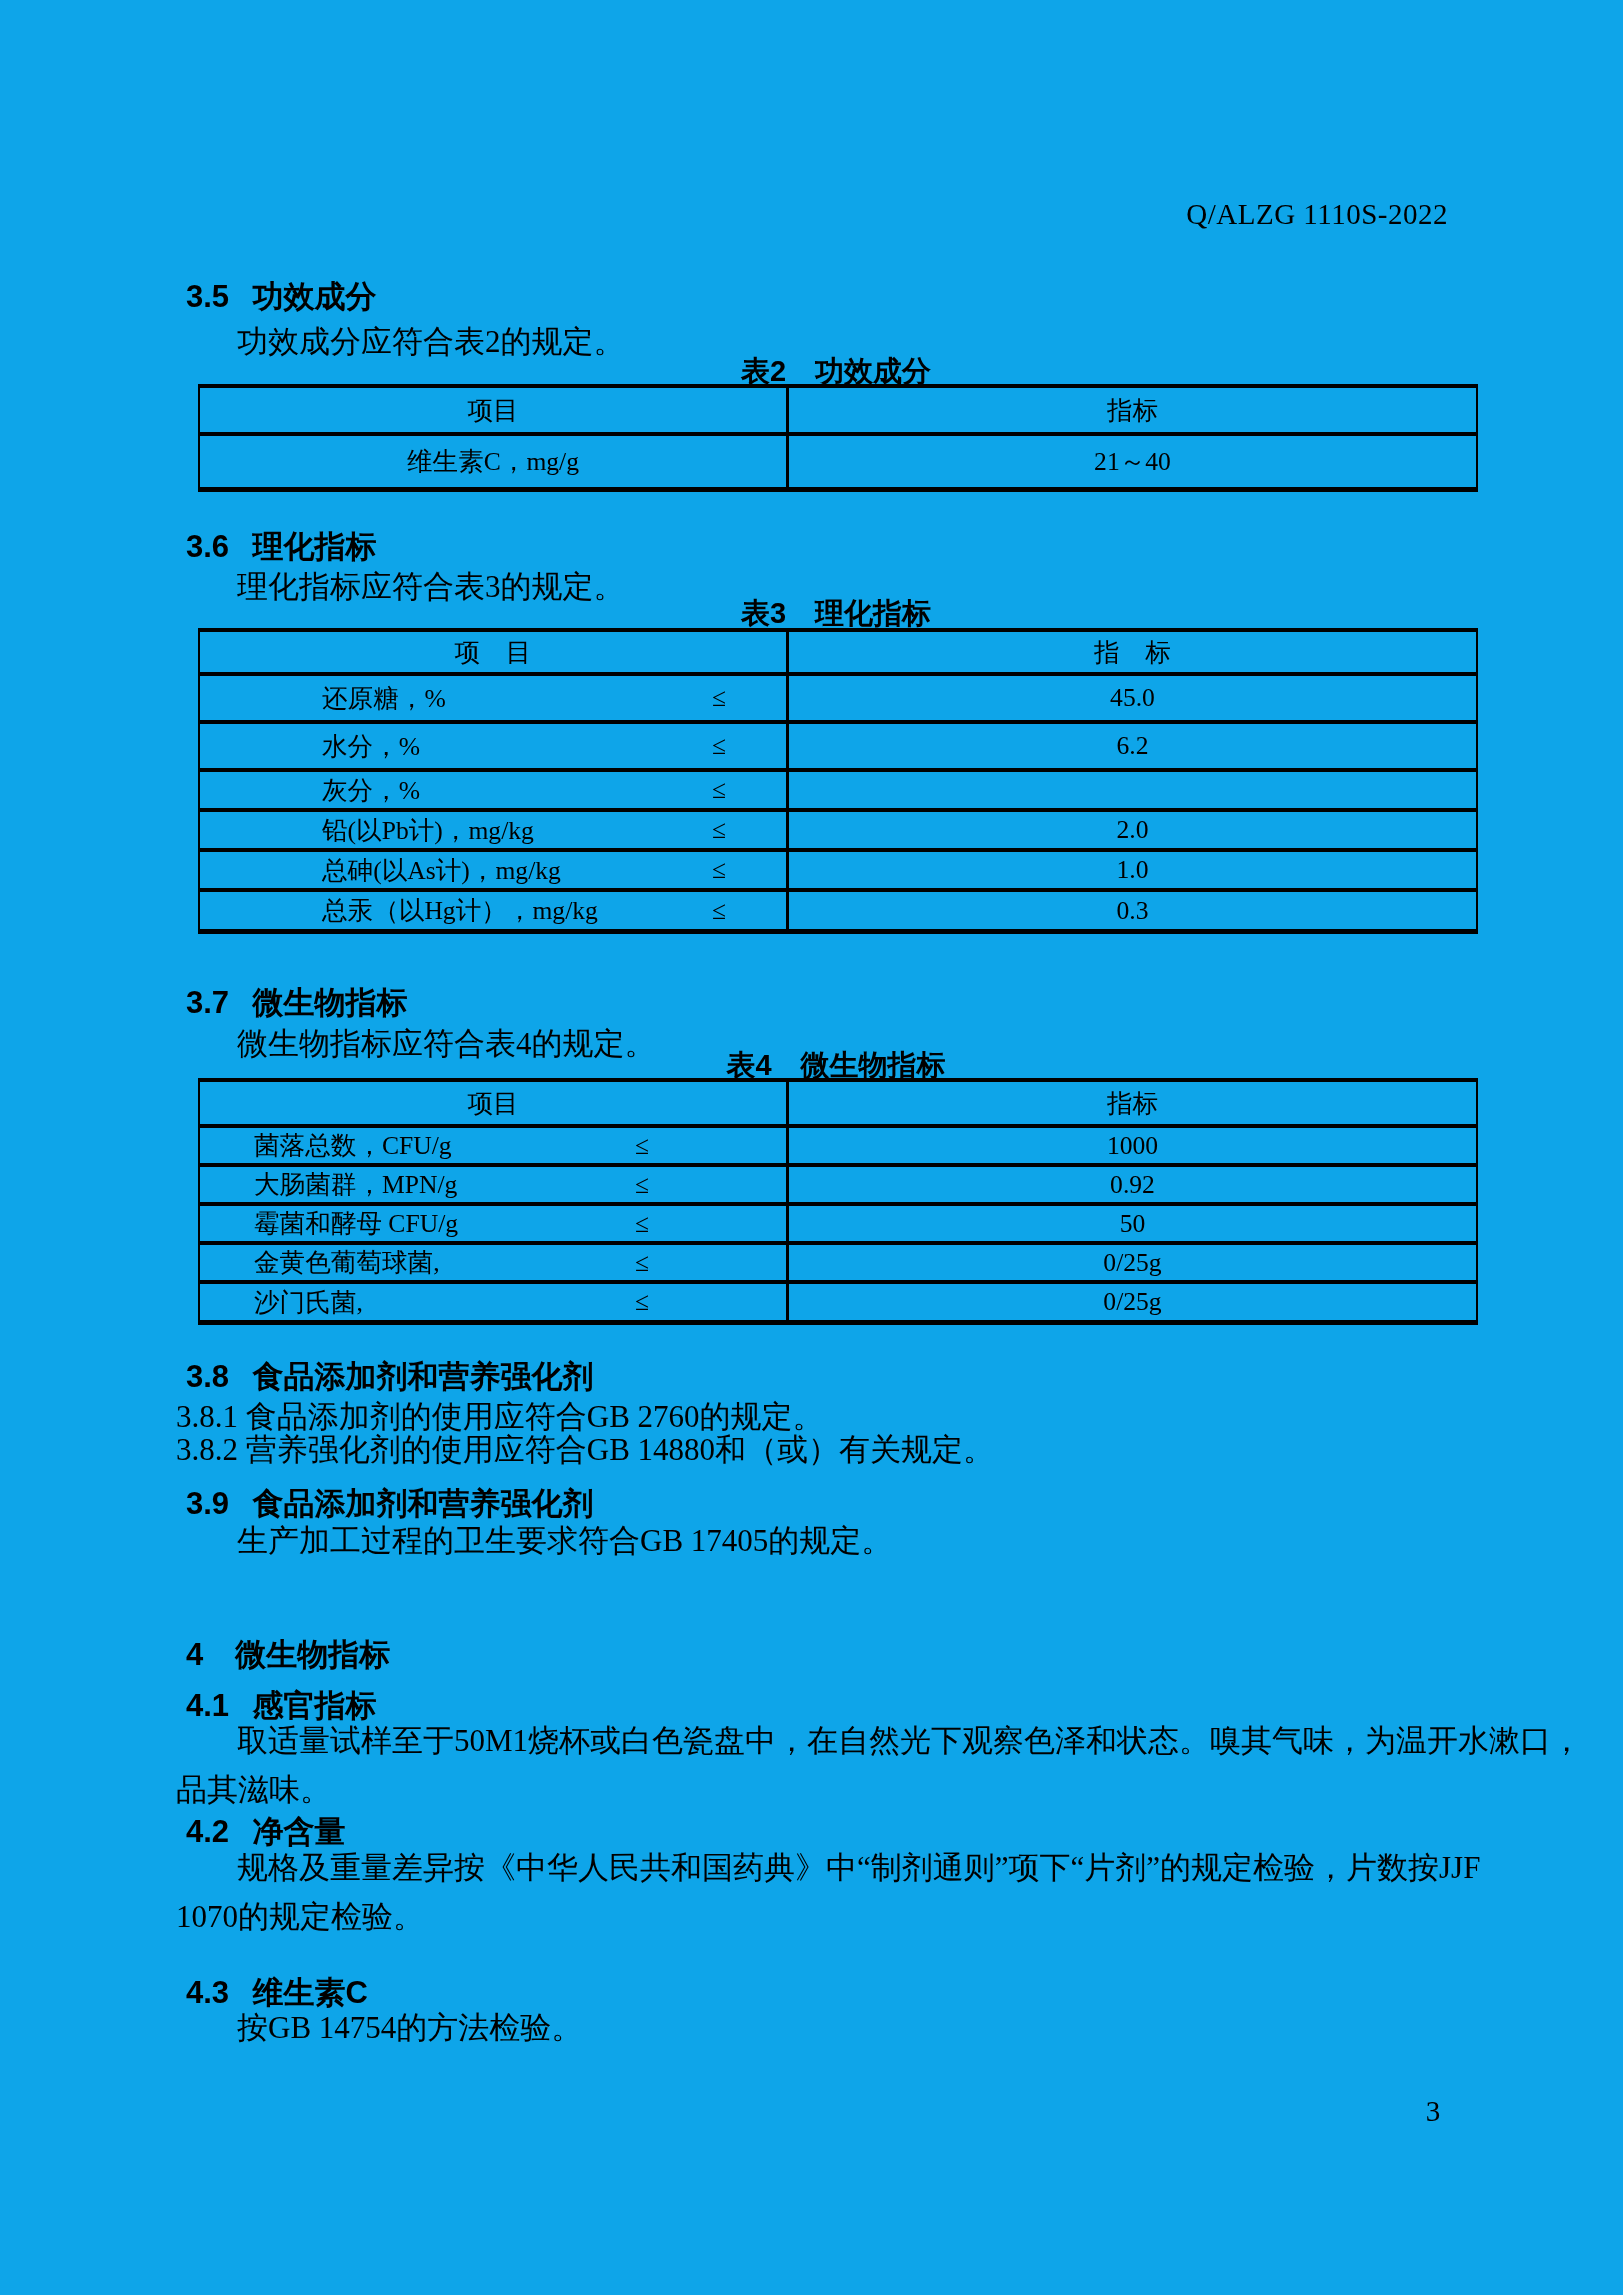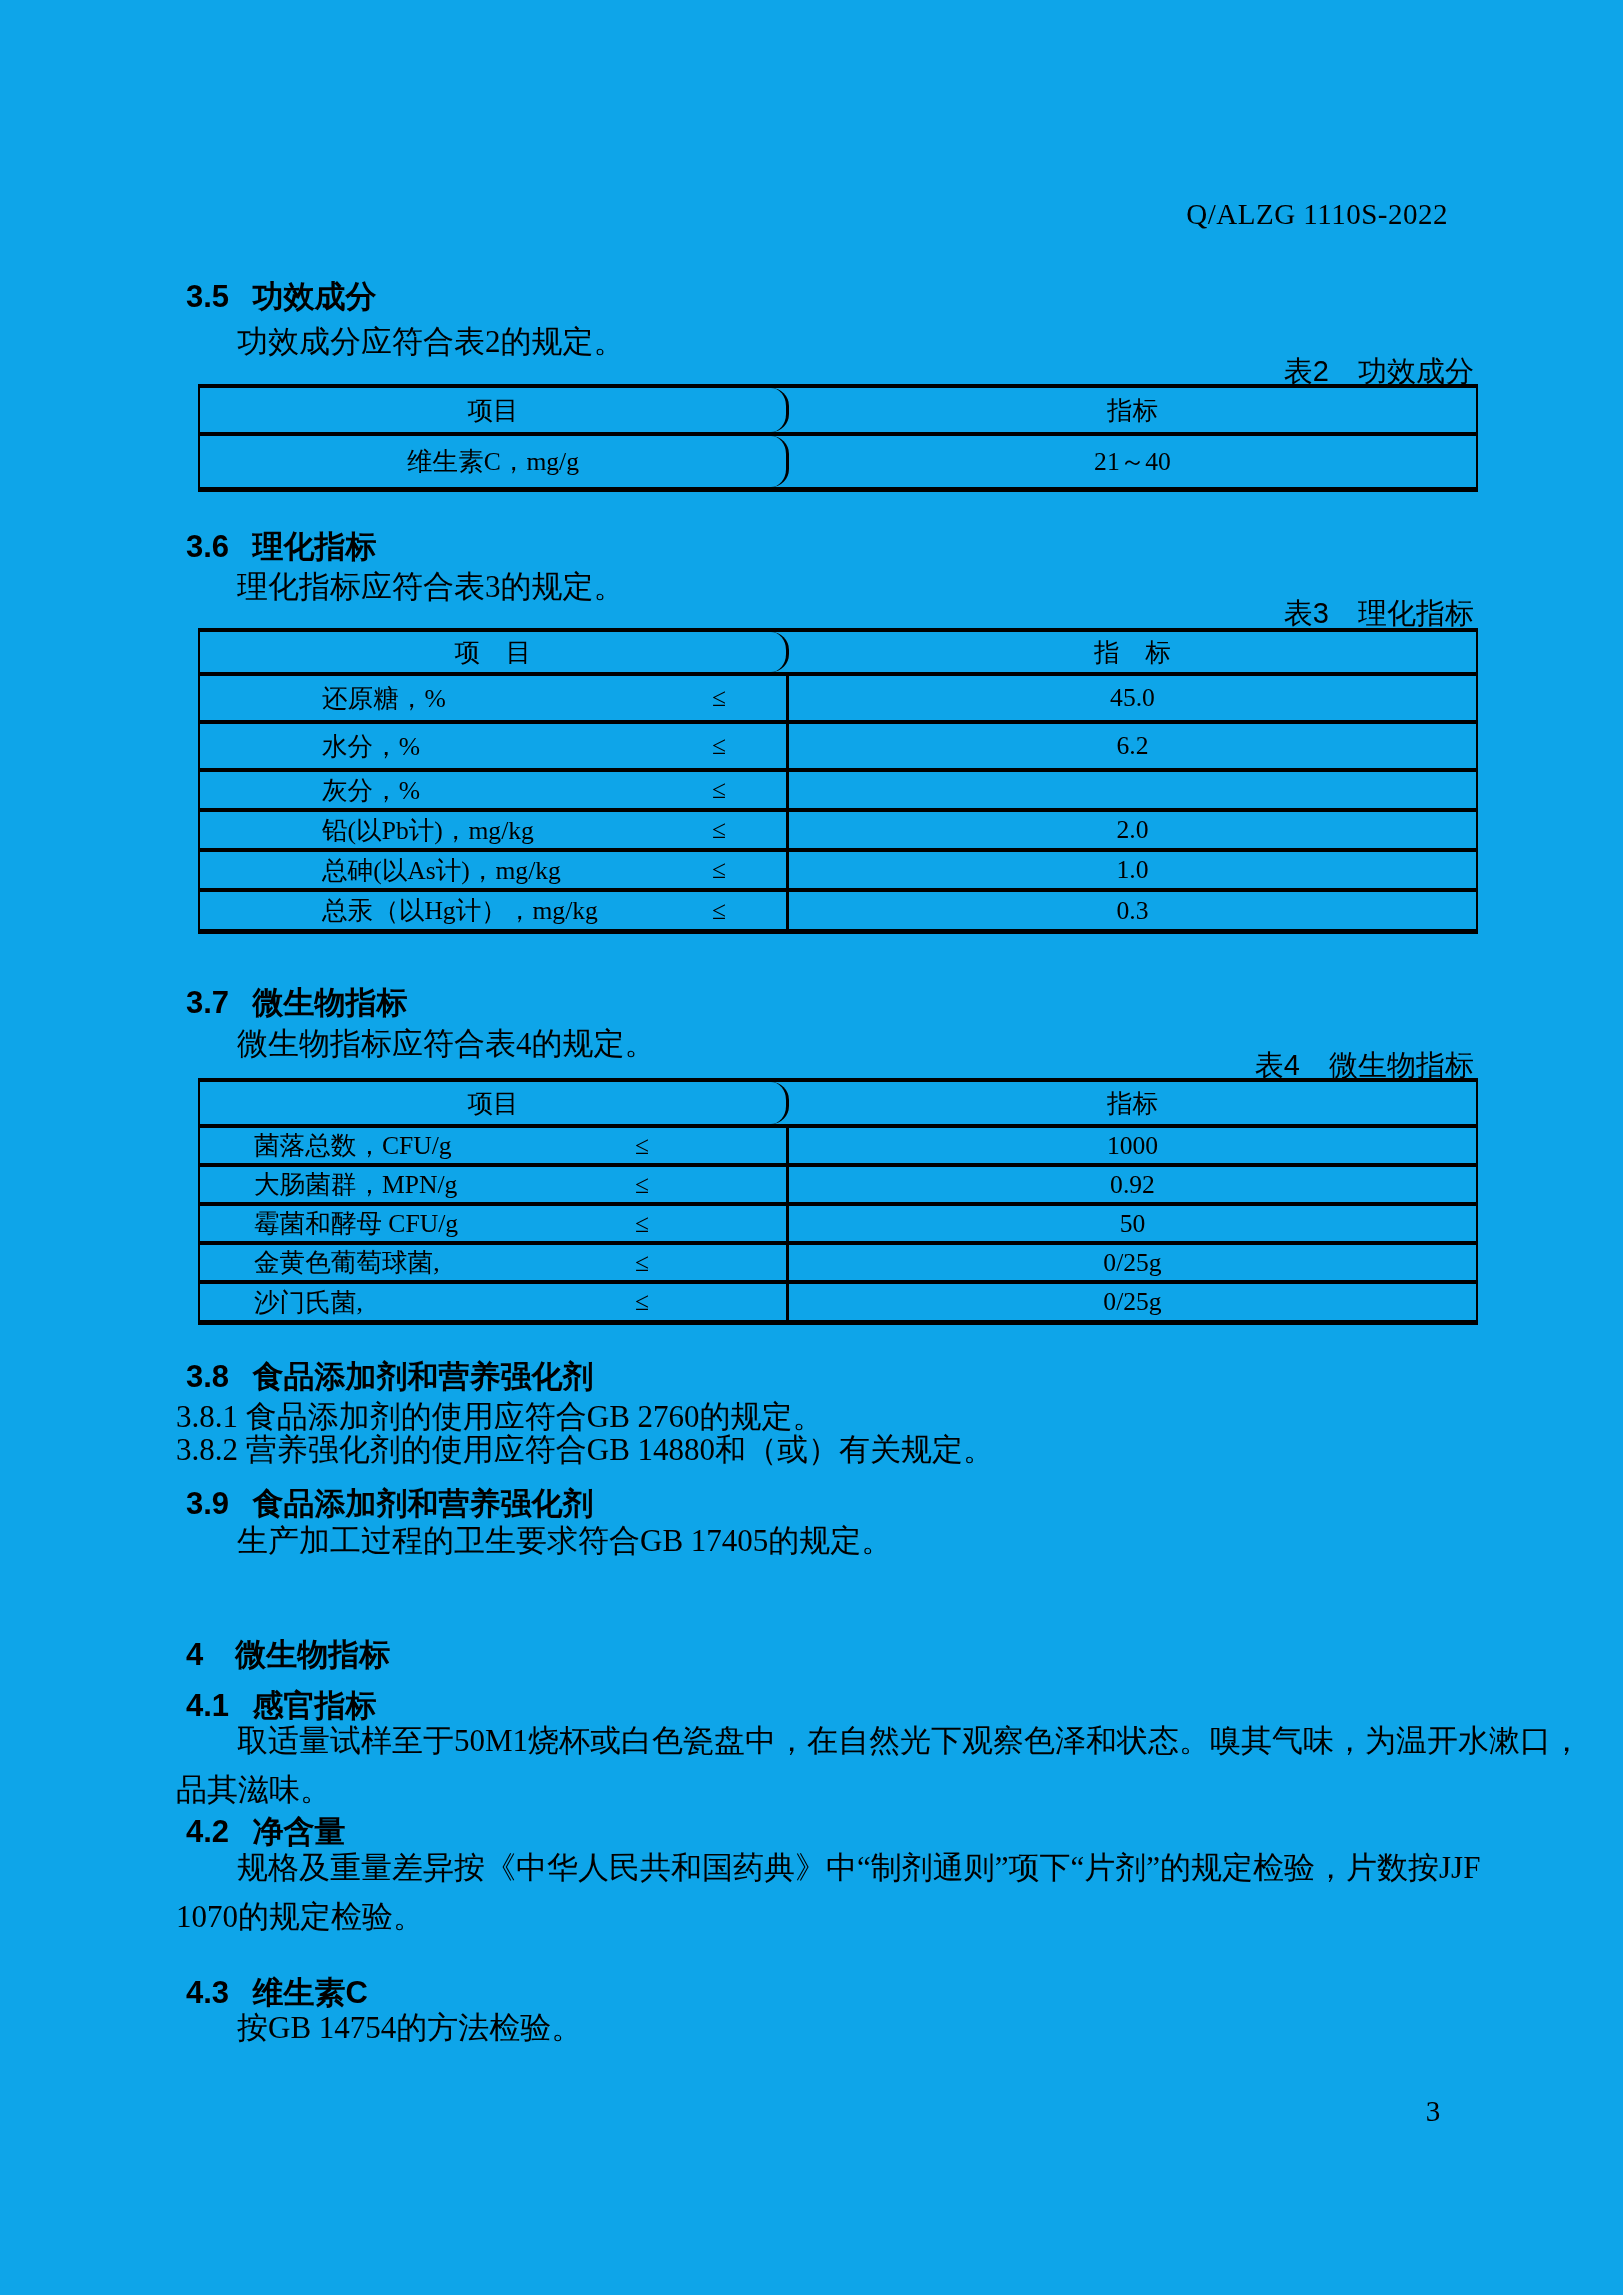--- a/index.html
+++ b/index.html
@@ -24,39 +24,39 @@
   }
   .sec-h .num { margin-right:23.5px; }
   .sec-h .num.gap-lg { margin-right:32px; }
   .para {
     position:absolute; left:176px; width:1370px;
     font-size:31px; line-height:49px; white-space:nowrap;
   }
   .para .ind { padding-left:61px; }
   .para .pline { display:block; }
   .cap {
-    position:absolute; left:198px; width:1276px; text-align:right;
+    position:absolute; left:198px; width:1276px; text-align:center;
     font-family:"Liberation Sans","DejaVu Sans",sans-serif;
-    font-weight:400; font-size:29px; white-space:nowrap;
+    font-weight:700; font-size:29px; white-space:nowrap;
   }
   .cap .capt { margin-left:29px; }
   .tbl {
     position:absolute; left:198px; width:1276px;
     border-top:4.1px solid #000; border-bottom:5.1px solid #000;
     border-left:2px solid #000; border-right:2px solid #000;
     box-sizing:content-box;
     font-size:25.6px;
   }
   .tr { display:flex; border-bottom:4.1px solid #000; }
   .tr:last-child { border-bottom:none; }
   .td1 {
     width:589px; border-right:3.1px solid #000;
     display:flex; align-items:center; box-sizing:border-box;
   }
-  .td1.center { justify-content:center;border-radius:18px; }
+  .td1.center { justify-content:center; }
   .td1.split { justify-content:space-between; }
   .td2 { flex:1; display:flex; align-items:center; justify-content:center; }
   .t3 .item { margin-left:122px; }
   .t3 .op   { margin-right:60px; }
   .t4 .item { margin-left:54px; }
   .t4 .op   { margin-right:137px; }
   .page-num { position:absolute; top:2095px; left:1410px; width:46px; text-align:center; font-size:29px; }
 </style>
 </head>
 <body>

